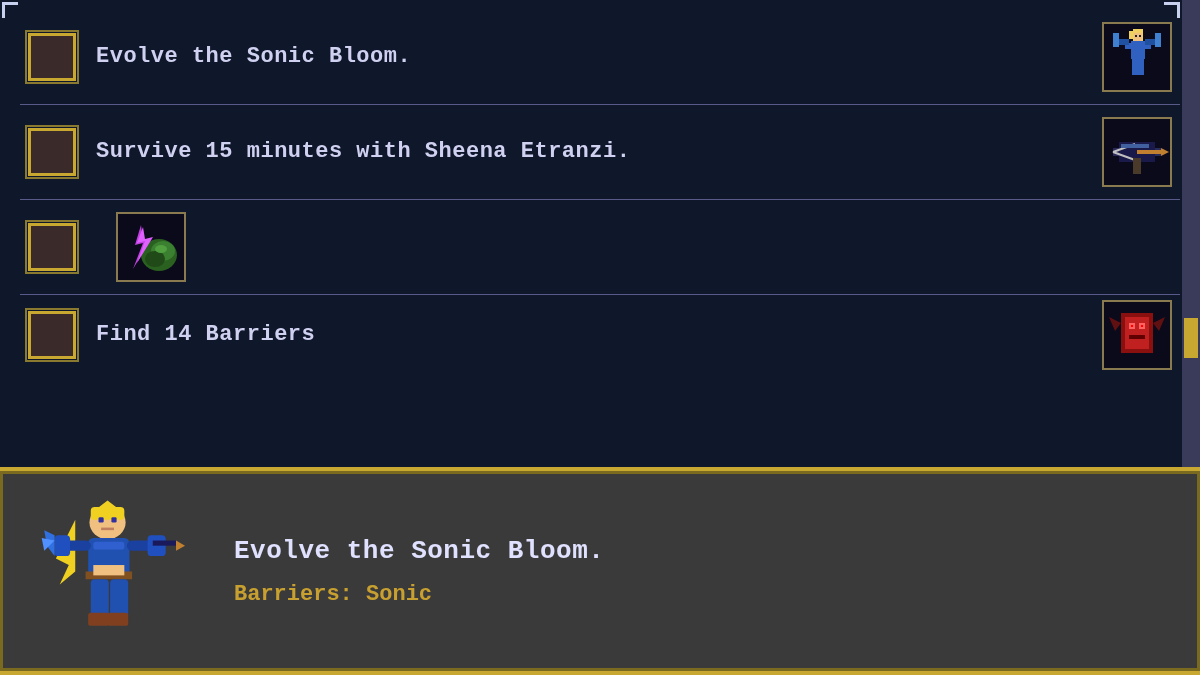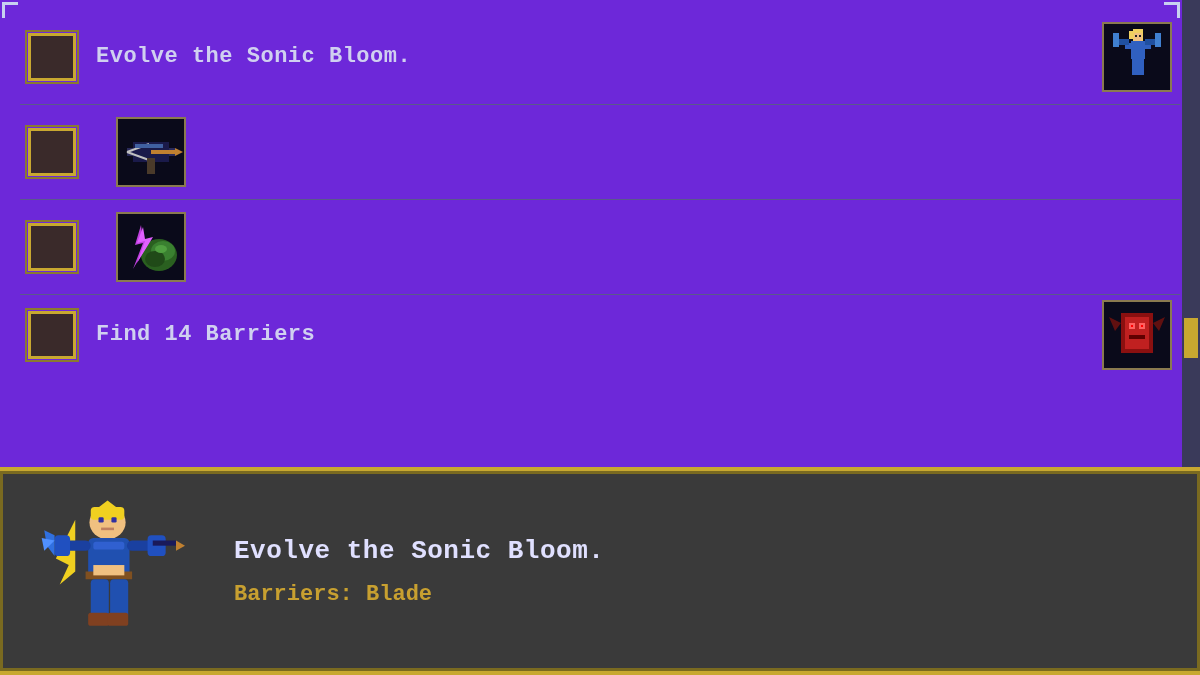--- a/index.html
+++ b/index.html
@@ -8,21 +8,21 @@
       width: 1200px;
       height: 675px;
       overflow: hidden;
       background: #3a3a6a;
       font-family: 'Courier New', monospace;
     }
 
     .main-panel {
       width: 100%;
       height: 675px;
-      background: #6d28d9;
+      background: #0f172a;
       position: relative;
       display: flex;
       flex-direction: column;
     }
 
     
     .achievement-list {
       flex: 1;
       padding: 10px 20px;
       overflow: hidden;
@@ -235,20 +235,21 @@
           <rect x="29" y="8" width="8" height="8" fill="#f0c080"></rect>
 
           <rect x="30" y="10" width="2" height="2" fill="#202020"></rect>
           <rect x="34" y="10" width="2" height="2" fill="#202020"></rect>
         </svg>
       </div>
     </div>
 
     <div class="achievement-item">
       <div class="checkbox"></div>
+      <div class="achievement-text">Survive 15 minutes with Sheena Etranzi.</div>
       <div class="achievement-icon icon-crossbow">
 
         <svg width="64" height="64" viewBox="0 0 64 64">
           <rect width="64" height="64" fill="#0a0a1a"></rect>
 
           <rect x="8" y="28" width="48" height="8" fill="#2a2a5a"></rect>
           <rect x="14" y="22" width="36" height="20" fill="#1a1a4a"></rect>
 
           <line x1="8" y1="32" x2="30" y2="24" stroke="#c0c0c0" stroke-width="2"></line>
           <line x1="8" y1="32" x2="30" y2="40" stroke="#c0c0c0" stroke-width="2"></line>
@@ -352,19 +353,19 @@
         <rect x="30" y="92" width="16" height="10" fill="#804020" rx="2"></rect>
         <rect x="45" y="92" width="16" height="10" fill="#804020" rx="2"></rect>
 
         <rect x="34" y="55" width="24" height="8" fill="#f0c080"></rect>
       </svg>
     </div>
 
     <div class="tooltip-content">
       <div class="tooltip-title">Evolve the Sonic Bloom.</div>
       <div class="tooltip-unlock">
-        <span>Barriers: </span><span>Blade</span>
+        <span>Barriers: </span><span>Sonic</span>
       </div>
     </div>
 
   </div>
 
 </div>
 
 </body></html>

